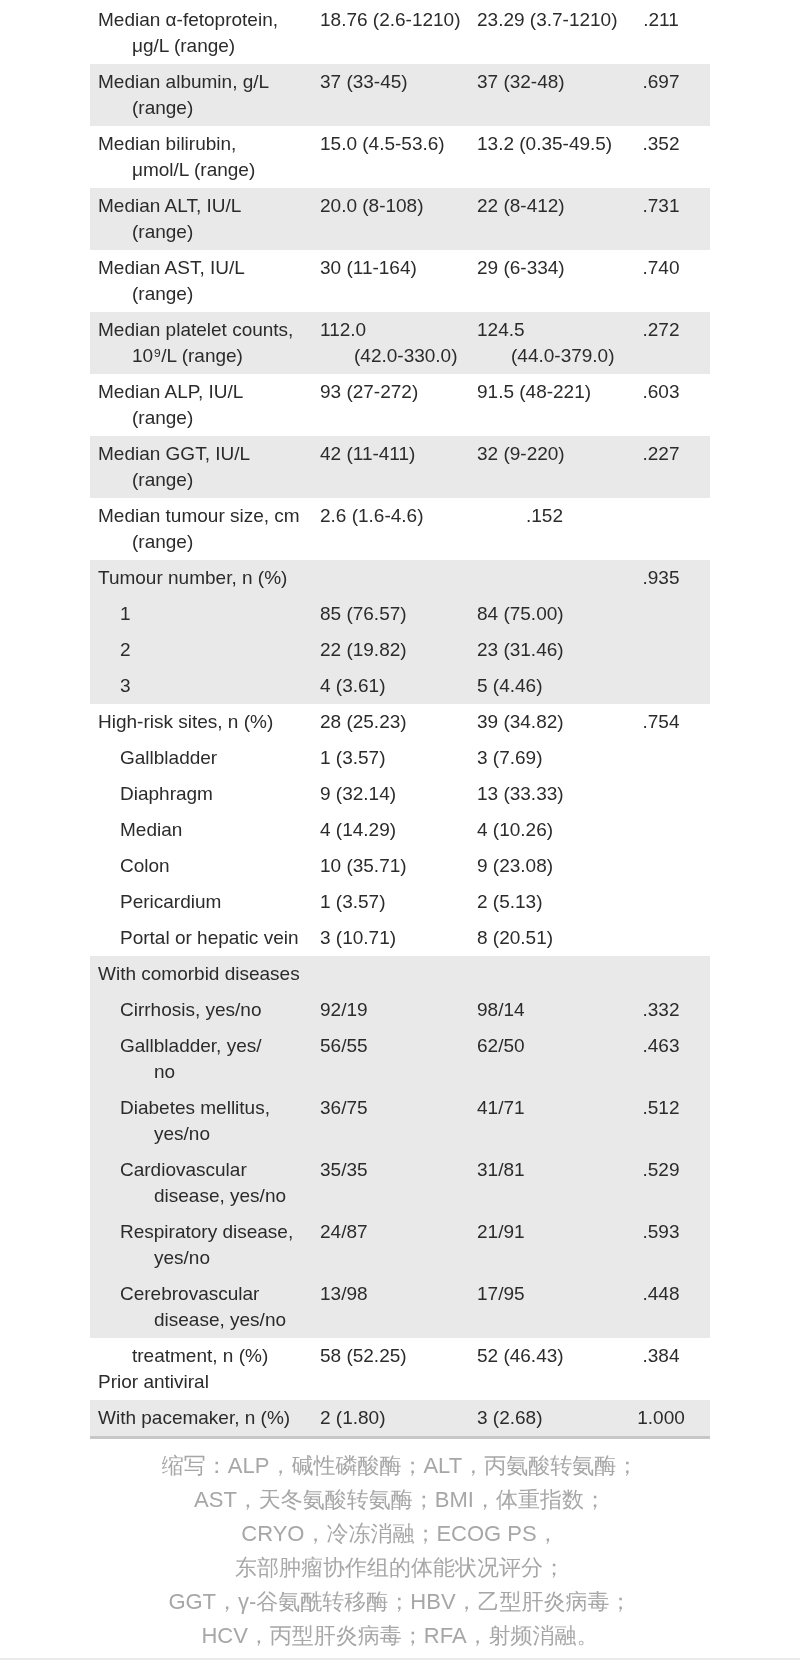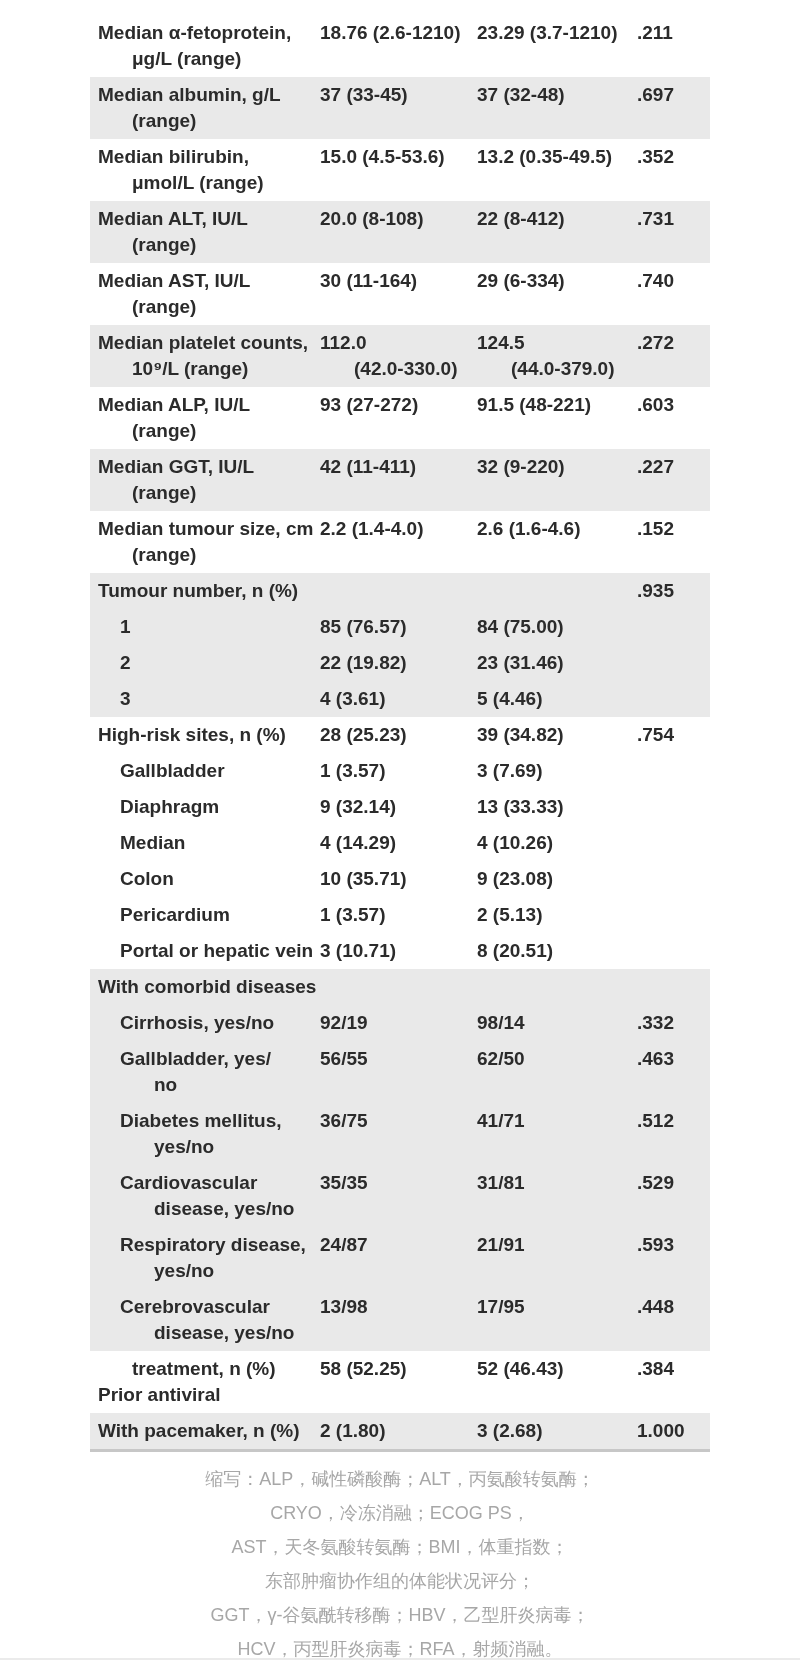--- a/index.html
+++ b/index.html
@@ -8,43 +8,42 @@
     height: 1660px;
     background: #ffffff;
     font-family: "Liberation Sans", "DejaVu Sans", sans-serif;
     color: var(--text, #2b2b2b);
     overflow: hidden;
     position: relative;
   }
   .table {
     width: 620px;
     margin-left: 90px;
-    padding-top: 15px;
+    padding-top: 2px;
     border-bottom: 3px solid var(--table-border, #c7c7c7);
-    font-weight: bold;
   }
   .row {
     display: grid;
     grid-template-columns: 230px 157px 160px 1fr;
     padding: 5px 0;
     font-size: 19px;
     line-height: 26px;
   }
   .row.shade { background: var(--row-shade, #e9e9e9); }
   .cell { white-space: nowrap; overflow: visible; }
   .ln { display: block; white-space: nowrap; }
   .c1 { padding-left: 8px; }
   .row.indent .c1 { padding-left: 30px; }
   .ln.cont { padding-left: 34px; }
-  .c4 { text-align: left; padding-right: 25px; }
+  .c4 { text-align: center; padding-right: 25px; }
   .footer {
     margin-top: 10px;
     text-align: center;
     color: var(--footer-text, #a7a7a7);
-    font-size: 18px;
+    font-size: 22px;
     line-height: 34px;
   }
   .bottom-edge {
     position: absolute;
     left: 0; right: 0; bottom: 0;
     height: 2px;
     background: #ebebeb;
   }
 </style>
 </head>
@@ -163,23 +162,20 @@
         <span class="ln">32 (9-220)</span>
       </div>
     <div class="cell c4">.227</div>
   </div>
 
   <div class="row">
     <div class="cell c1">
         <span class="ln">Median tumour size, cm</span>
         <span class="ln cont">(range)</span>
       </div>
-    <div class="cell c2">
-        <span class="ln">2.2 (1.4-4.0)</span>
-      </div>
     <div class="cell c3">
         <span class="ln">2.6 (1.6-4.6)</span>
       </div>
     <div class="cell c4">.152</div>
   </div>
 
   <div class="row shade">
     <div class="cell c1">
         <span class="ln">Tumour number, n (%)</span>
       </div>
@@ -433,20 +429,20 @@
       </div>
     <div class="cell c3">
         <span class="ln">3 (2.68)</span>
       </div>
     <div class="cell c4">1.000</div>
   </div>
 </div>
 
 <div class="footer">
   <div>缩写：ALP，碱性磷酸酶；ALT，丙氨酸转氨酶；</div>
+  <div>AST，天冬氨酸转氨酶；BMI，体重指数；</div>
   <div>CRYO，冷冻消融；ECOG PS，</div>
-  <div>AST，天冬氨酸转氨酶；BMI，体重指数；</div>
   <div>东部肿瘤协作组的体能状况评分；</div>
   <div>GGT，γ-谷氨酰转移酶；HBV，乙型肝炎病毒；</div>
   <div>HCV，丙型肝炎病毒；RFA，射频消融。</div>
 </div>
 
 <div class="bottom-edge"></div>
 
 </body></html>

